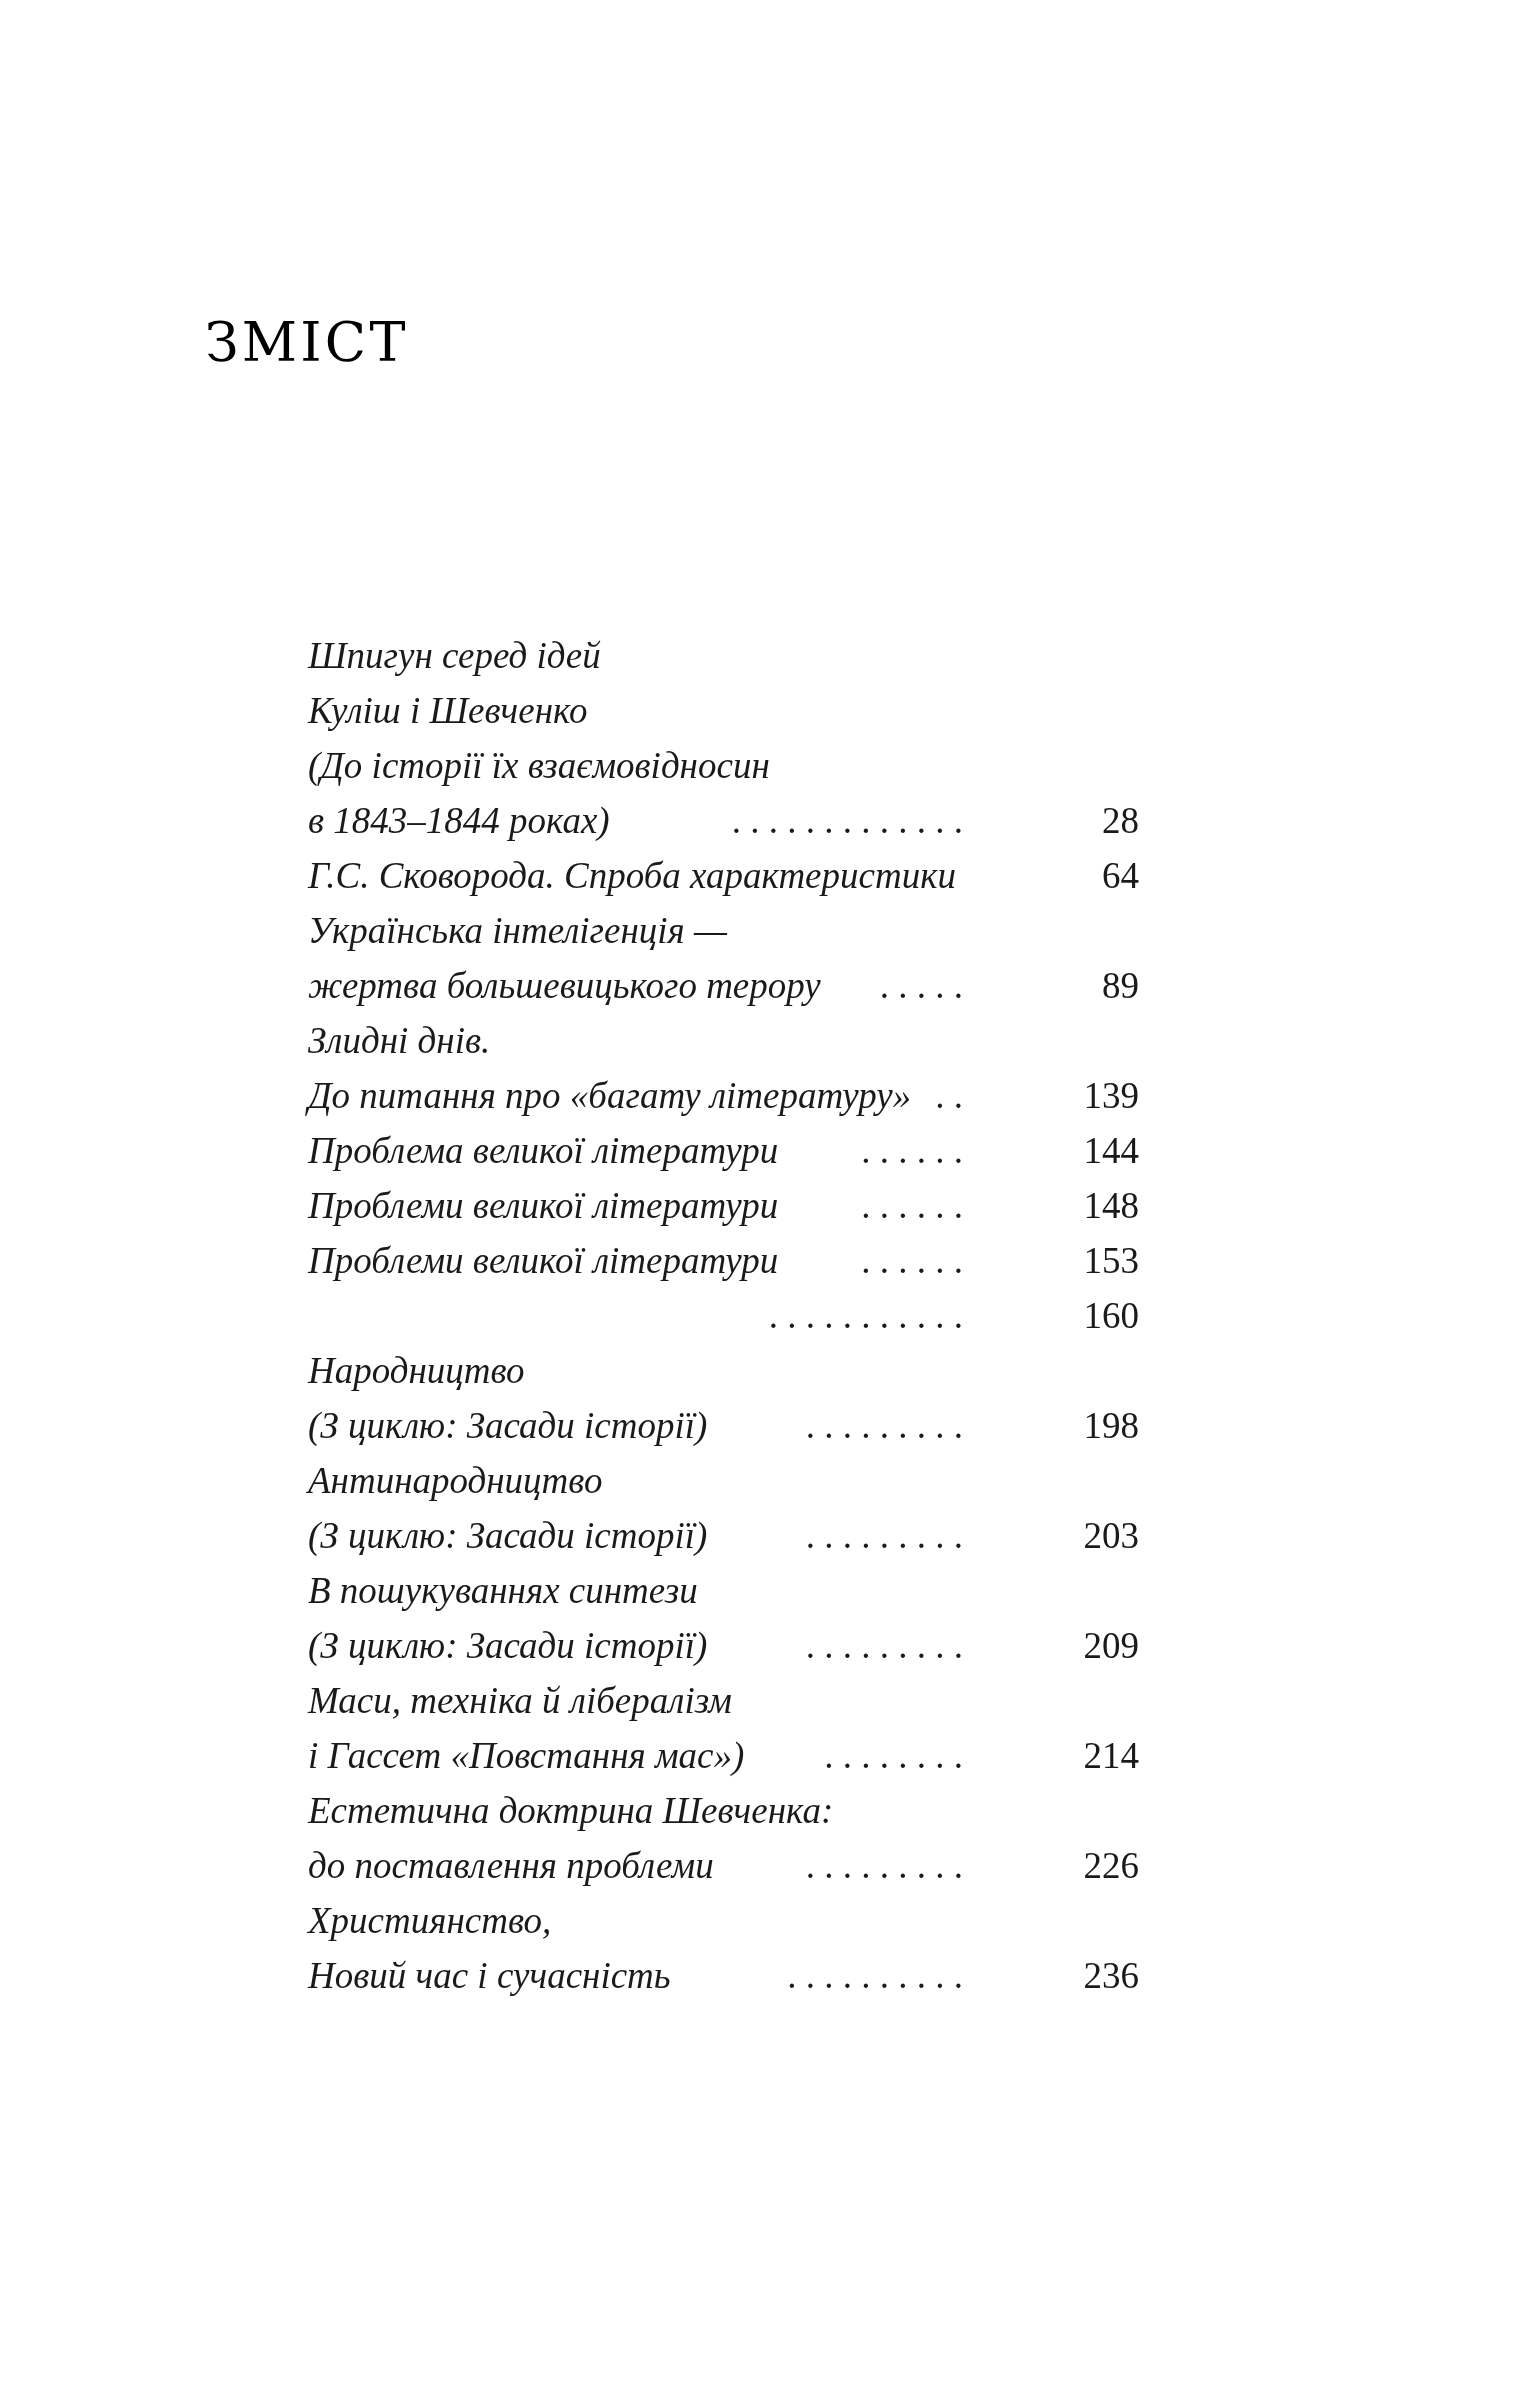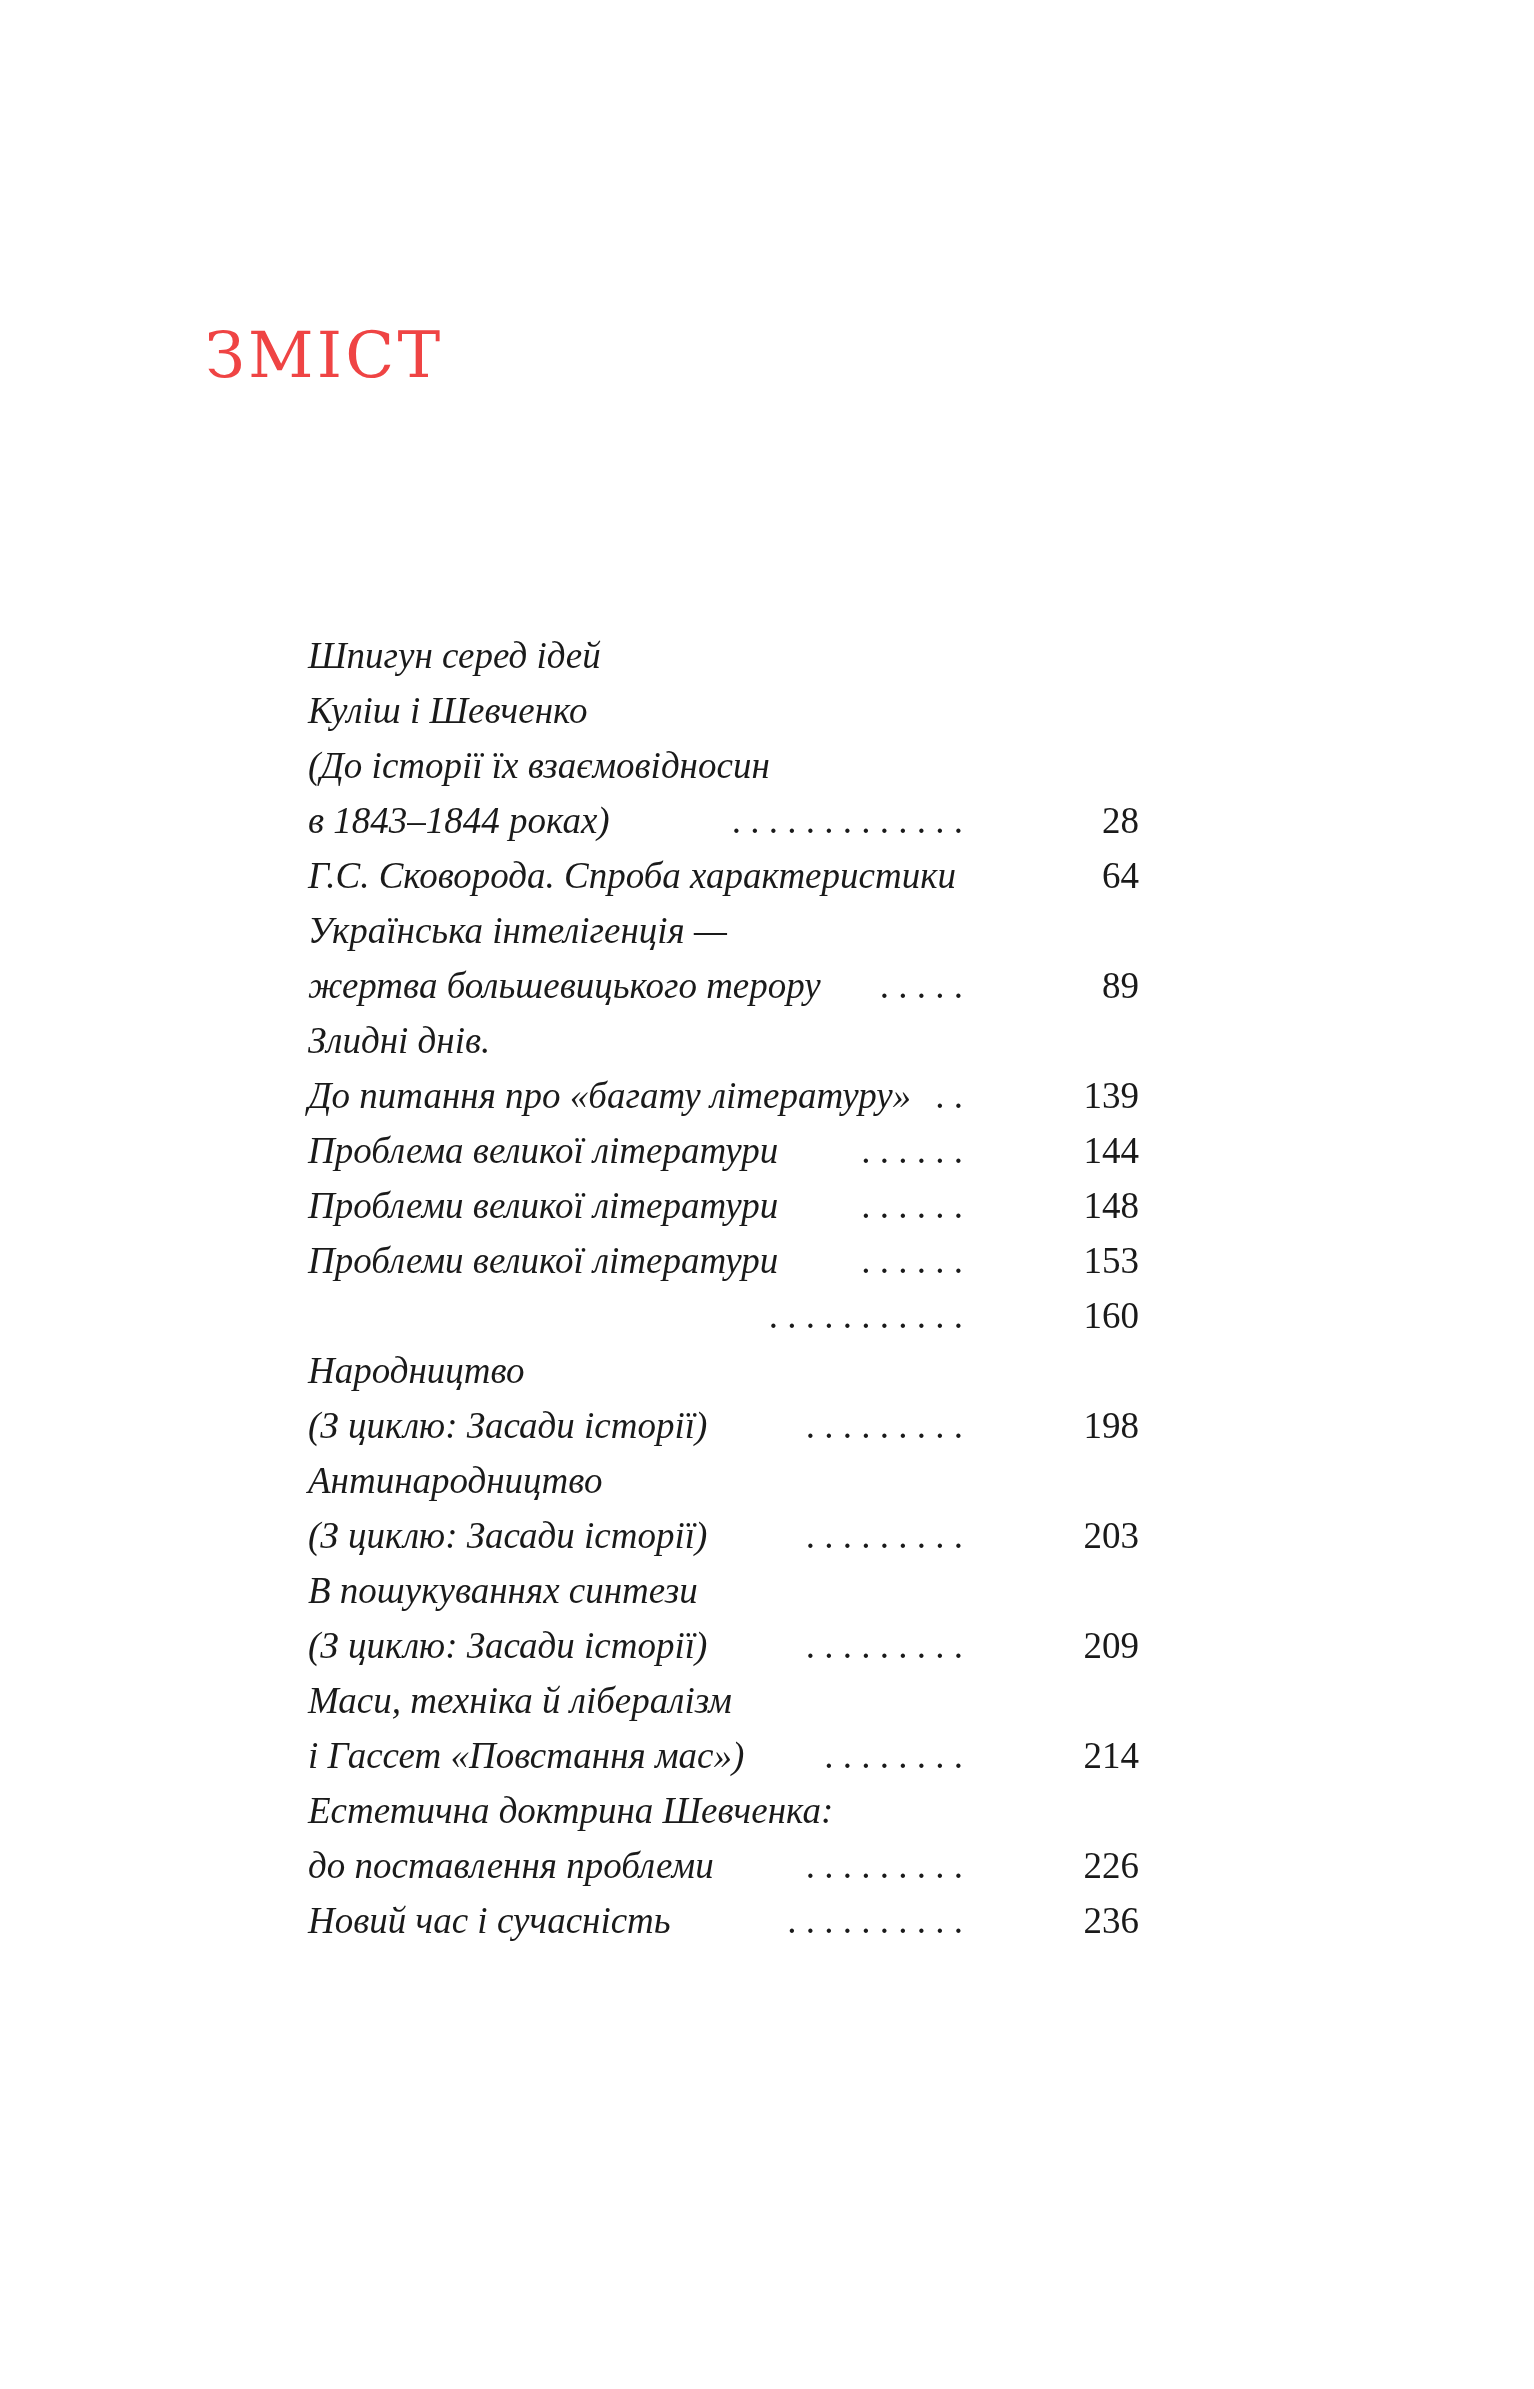--- a/index.html
+++ b/index.html
@@ -1,21 +1,21 @@
 <!DOCTYPE html>
 <html style="font-size:12.8px"><head>
 <meta charset="utf-8">
 <style>
   html, body { margin: 0; padding: 0; background: #ffffff; }
   body { width: 1534px; height: 2389px; position: relative; overflow: hidden; color: #1a1a1a; }
   .page { position: absolute; left: 0; top: 0; width: 1534px; height: 2389px; background: #ffffff; }
   .title {
     position: absolute; left: 205px; top: 280px;
-    font-family: "DejaVu Serif", serif; font-size: 64px; font-weight: normal;
-    letter-spacing: 3.2px; line-height: 1; color: #ef4444; text-align: right;
+    font-family: "DejaVu Serif", serif; font-size: 54px; font-weight: normal;
+    letter-spacing: 3.2px; line-height: 1; color: #000000; text-align: right;
   }
   .toc {
     position: absolute; left: 308px; top: 628px; width: 831px;
     font-family: "Liberation Serif", serif; font-size: 37px; color: #1a1a1a;
   }
   .line { height: 55px; line-height: 55px; display: flex; align-items: baseline; white-space: nowrap; }
   .it { font-style: italic; }
   .text { flex: 0 0 auto; font-style: italic; }
   .dots-area { display: flex; flex: 1 1 auto; justify-content: flex-end; overflow: hidden; margin-right: 96px; }
   .dots { letter-spacing: 0; font-family: "Liberation Serif", serif; }
@@ -141,20 +141,23 @@
         <span class="text">Естетична доктрина Шевченка:</span>
       </div>
       <div class="line">
         <span class="text">до поставлення проблеми</span>
         <span class="dots-area">
           <span class="dots">. . . . . . . . .</span>
         </span>
         <span class="page-num">226</span>
       </div>
       <div class="line">
+        <span class="text">Християнство,</span>
+      </div>
+      <div class="line">
         <span class="text">Новий час і сучасність</span>
         <span class="dots-area">
           <span class="dots">. . . . . . . . . .</span>
         </span>
         <span class="page-num">236</span>
       </div>
     </div>
 </div>
 
 

